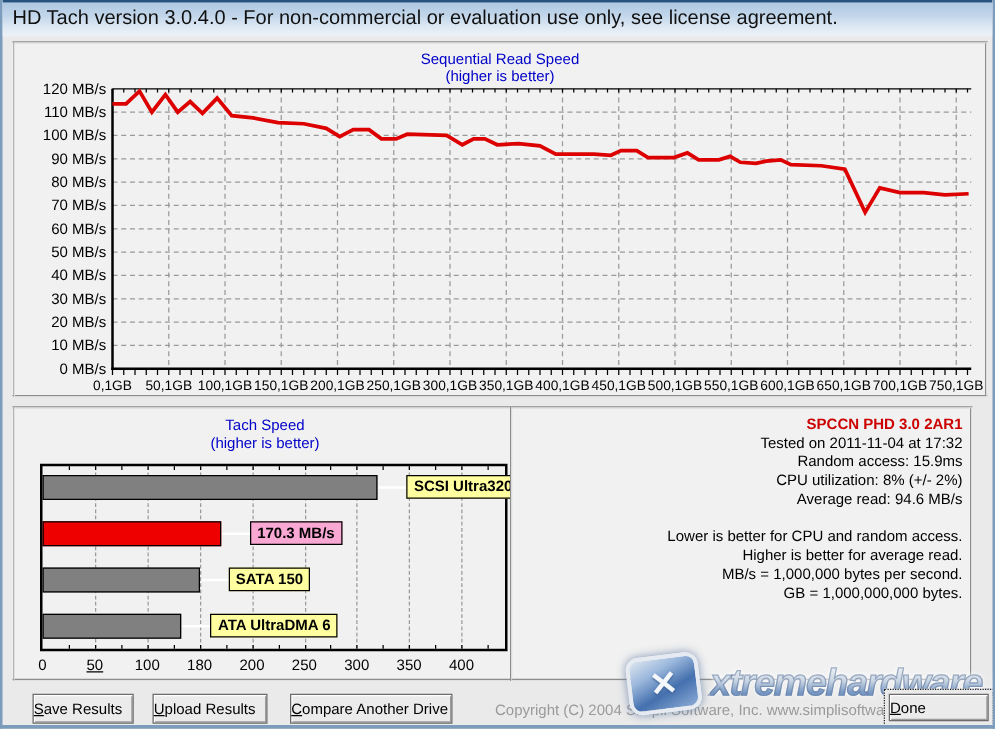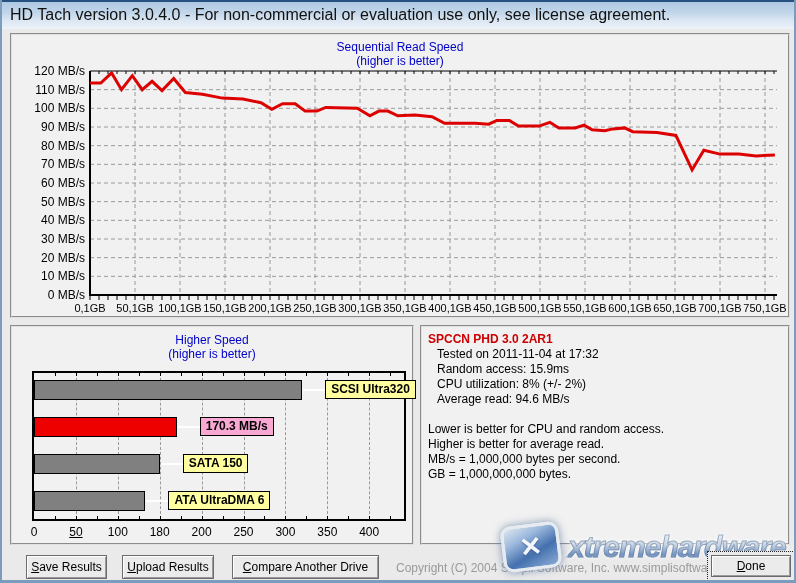--- a/index.html
+++ b/index.html
@@ -22,21 +22,21 @@
   .bx-label{position:absolute;font-size:12px;color:#000;transform:translateX(-50%);}
   
   .info{font-size:12px;line-height:15px;color:#000;padding:5px 6px;}
   .drive-name{color:#cc0000;font-weight:bold;}
   .detail-line{padding-left:9px;}
   .spacer{height:15px;}
   
   .btn{position:absolute;height:24px;background:#ebebeb;border:1px solid #6b6b6b;
        box-shadow:inset 1px 1px 0 #ffffff,inset -1px -1px 0 #9c9c9c;
        font-family:"Liberation Sans",sans-serif;font-size:12px;color:#000;cursor:default;padding:0;}
-  .btn span{display:block;width:100%;text-align:center;}
+  .btn span{display:block;width:100%;text-align:left;}
   .btn span::first-letter{text-decoration:underline;}
   .done-wrap{position:absolute;border:1px dotted #222;padding:3px;z-index:6;background:#eaeaea;}
   .done-wrap .btn{position:relative;width:100%;height:22px;display:block;}
   .copyright{position:absolute;font-size:12px;color:#9a9a9a;white-space:nowrap;z-index:1;}
   
   .watermark{position:absolute;left:500px;top:524px;display:flex;align-items:center;gap:8px;z-index:5;pointer-events:none;}
   .wm-icon{width:52px;height:40px;border-radius:10px;transform:rotate(-7deg);
            background:linear-gradient(155deg,#dde6ef 0%,#9db9dd 30%,#4470ae 62%,#8cabd6 100%);
            border:3px solid #e6ebf2;box-shadow:0 0 8px rgba(110,135,170,.9);
            display:flex;align-items:center;justify-content:center;}
@@ -270,21 +270,21 @@
         <text x="573" y="277" text-anchor="middle" font-size="11" fill="#000">550,1GB</text>
         <text x="618" y="277" text-anchor="middle" font-size="11" fill="#000">600,1GB</text>
         <text x="663" y="277" text-anchor="middle" font-size="11" fill="#000">650,1GB</text>
         <text x="708" y="277" text-anchor="middle" font-size="11" fill="#000">700,1GB</text>
         <text x="753" y="277" text-anchor="middle" font-size="11" fill="#000">750,1GB</text>
         <polyline points="78.0,48.1 88.8,48.1 99.6,37.9 109.5,54.7 120.3,40.7 130.2,54.7 140.1,46.3 150.0,55.6 161.7,43.5 173.4,57.5 190.5,59.3 210.3,63.1 231.0,64.0 249.0,67.7 259.8,74.3 270.6,68.7 283.2,68.7 293.1,76.1 304.8,76.1 313.8,72.4 345.3,73.3 357.9,80.8 366.9,76.1 375.9,76.1 385.8,80.8 402.9,79.9 420.0,81.7 432.6,88.3 448.8,88.3 463.2,88.3 476.7,89.2 484.8,85.5 497.4,85.5 506.4,91.1 527.1,91.1 537.9,87.3 546.9,92.9 563.1,92.9 572.1,90.1 580.2,94.8 592.8,95.7 600.9,93.9 612.6,92.9 620.7,96.7 645.0,97.6 663.9,100.4 680.1,134.9 691.8,115.3 708.0,119.1 726.9,119.1 744.0,120.9 762.9,120.0" fill="none" stroke="#dd0000" stroke-width="3"></polyline>
       </svg>
   </div>
 
   <div class="panel" id="burst-panel" style="left:8px;top:325px;width:404px;height:220px;">
-    <div class="chart-title" style="top:6px;">Higher Speed</div>
+    <div class="chart-title" style="top:6px;">Tach Speed</div>
     <div class="chart-title" style="top:20px;">(higher is better)</div>
     <div id="burst-frame">
         <div class="vgrid" style="left: 41.9px;"></div>
         <div class="vgrid" style="left: 83.8px;"></div>
         <div class="vgrid" style="left: 125.7px;"></div>
         <div class="vgrid" style="left: 167.6px;"></div>
         <div class="vgrid" style="left: 209.5px;"></div>
         <div class="vgrid" style="left: 251.4px;"></div>
         <div class="vgrid" style="left: 293.3px;"></div>
         <div class="vgrid" style="left: 335.2px;"></div>
@@ -341,21 +341,21 @@
         <span class="bx-label" style="left: 105.8px;">100</span>
         <span class="bx-label" style="left: 147.7px;">180</span>
         <span class="bx-label" style="left: 189.6px;">200</span>
         <span class="bx-label" style="left: 231.5px;">250</span>
         <span class="bx-label" style="left: 273.4px;">300</span>
         <span class="bx-label" style="left: 315.3px;">350</span>
         <span class="bx-label" style="left: 357.2px;">400</span>
       </div>
   </div>
 
-  <div class="panel info" style="left:418px;top:325px;width:370px;height:220px;">
+  <div class="panel info" style="left:406px;top:325px;width:370px;height:220px;text-align:right;">
     <div class="drive-name">SPCCN PHD 3.0 2AR1</div>
     <div id="info-details">
         <div class="detail-line">Tested on 2011-11-04 at 17:32</div>
         <div class="detail-line">Random access: 15.9ms</div>
         <div class="detail-line">CPU utilization: 8% (+/- 2%)</div>
         <div class="detail-line">Average read: 94.6 MB/s</div>
       </div>
     <div class="spacer"></div>
     <div id="info-notes">
         <div>Lower is better for CPU and random access.</div>
@@ -364,21 +364,21 @@
         <div>GB = 1,000,000,000 bytes.</div>
       </div>
   </div>
 
   <button class="btn" style="left:24px;top:555px;width:81px;">
     <span>Save Results</span>
     </button>
   <button class="btn" style="left:120px;top:555px;width:92px;">
     <span>Upload Results</span>
     </button>
-  <button class="btn" style="left:230px;top:555px;width:147px;">
+  <button class="btn" style="left:230px;top:555px;width:130px;">
     <span>Compare Another Drive</span>
     </button>
 
   <div class="copyright" style="left:394px;top:561px;">Copyright (C) 2004 Simpli Software, Inc.  www.simplisoftware.com</div>
 
   <div class="watermark">
     <div class="wm-icon">
         <span class="wm-x">✕</span>
       </div>
     <div class="wm-text">xtremehardware.it</div>

